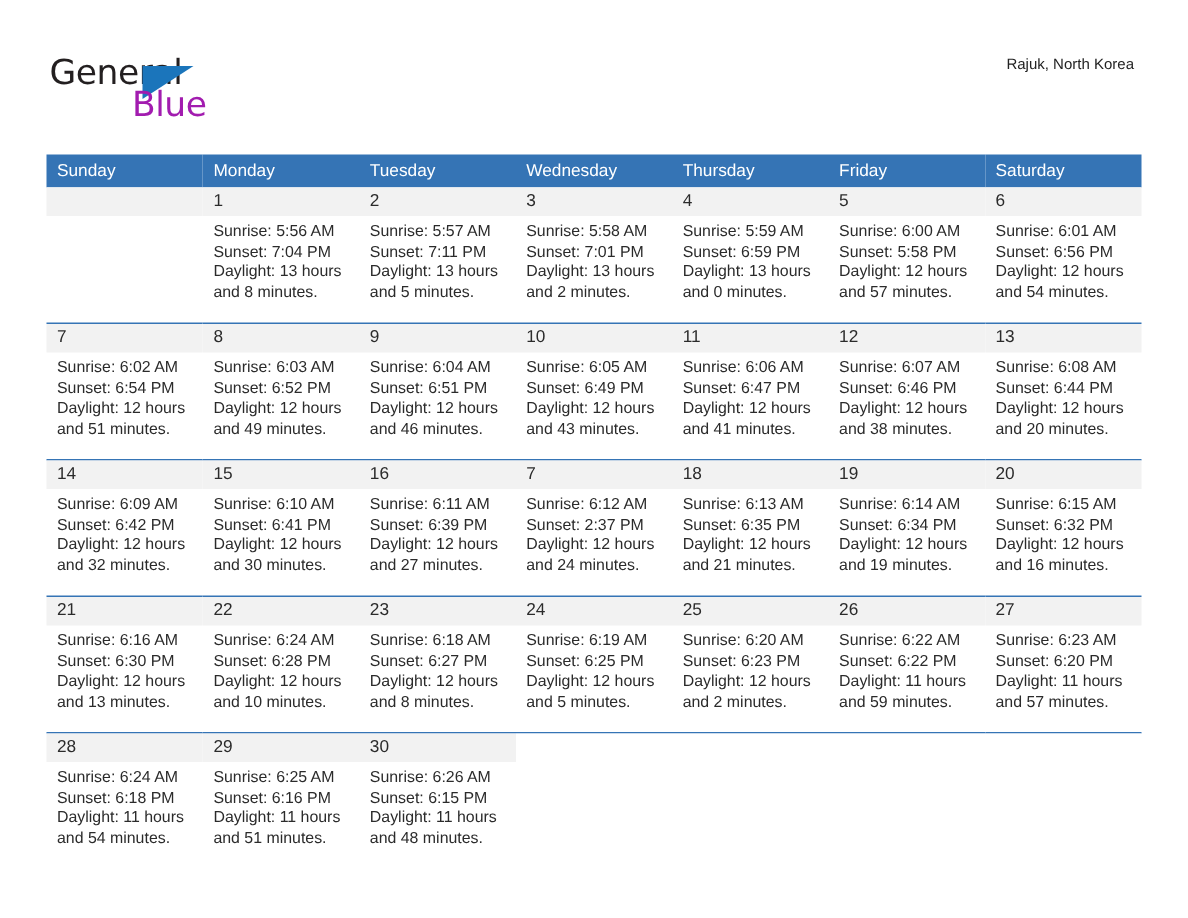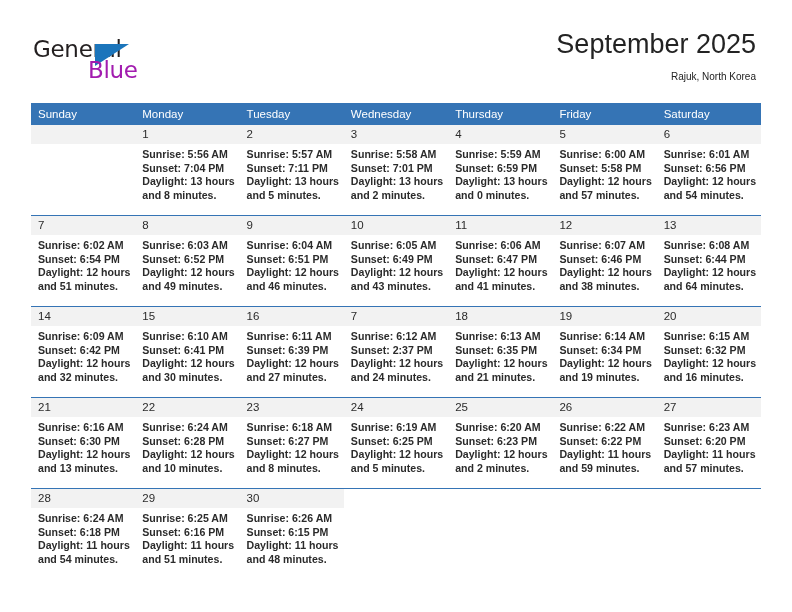--- a/index.html
+++ b/index.html
@@ -142,21 +142,20 @@
   }
   .cell.empty .daynum-band {
     background: #f2f2f2;
   }
   .cell.blank .daynum-band {
     background: #ffffff;
   }
 
   .lines {
     padding: 4px 6px 0 7px;
-    font-weight: bold;
   }
   .lines div {
     font-size: 10.6px;
     line-height: 13.7px;
     color: #2b2b2b;
     white-space: nowrap;
   }
 
   
   .cell.blank .lines div { visibility: hidden; }
@@ -168,21 +167,20 @@
 
   <div class="header">
 
     <div class="logo">
       <span class="logo-general">General</span>
       <span class="logo-triangle"></span>
       <span class="logo-blue">Blue</span>
     </div>
 
     <div class="title-block">
-      <div class="cal-title">September 2025</div>
       <div class="cal-subtitle">Rajuk, North Korea</div>
     </div>
 
   </div>
 
   <table class="calendar">
     <thead>
       <tr>
         <th>Sunday</th>
         <th>Monday</th>
@@ -340,21 +338,21 @@
               </div>
             </div>
           </td>
           <td>
             <div class="cell">
               <div class="daynum-band">13</div>
               <div class="lines">
                 <div>Sunrise: 6:08 AM</div>
                 <div>Sunset: 6:44 PM</div>
                 <div>Daylight: 12 hours</div>
-                <div>and 64 minutes.</div>
+                <div>and 20 minutes.</div>
               </div>
             </div>
           </td>
         </tr>
         <tr>
           <td>
             <div class="cell">
               <div class="daynum-band">14</div>
               <div class="lines">
                 <div>Sunrise: 6:09 AM</div>

